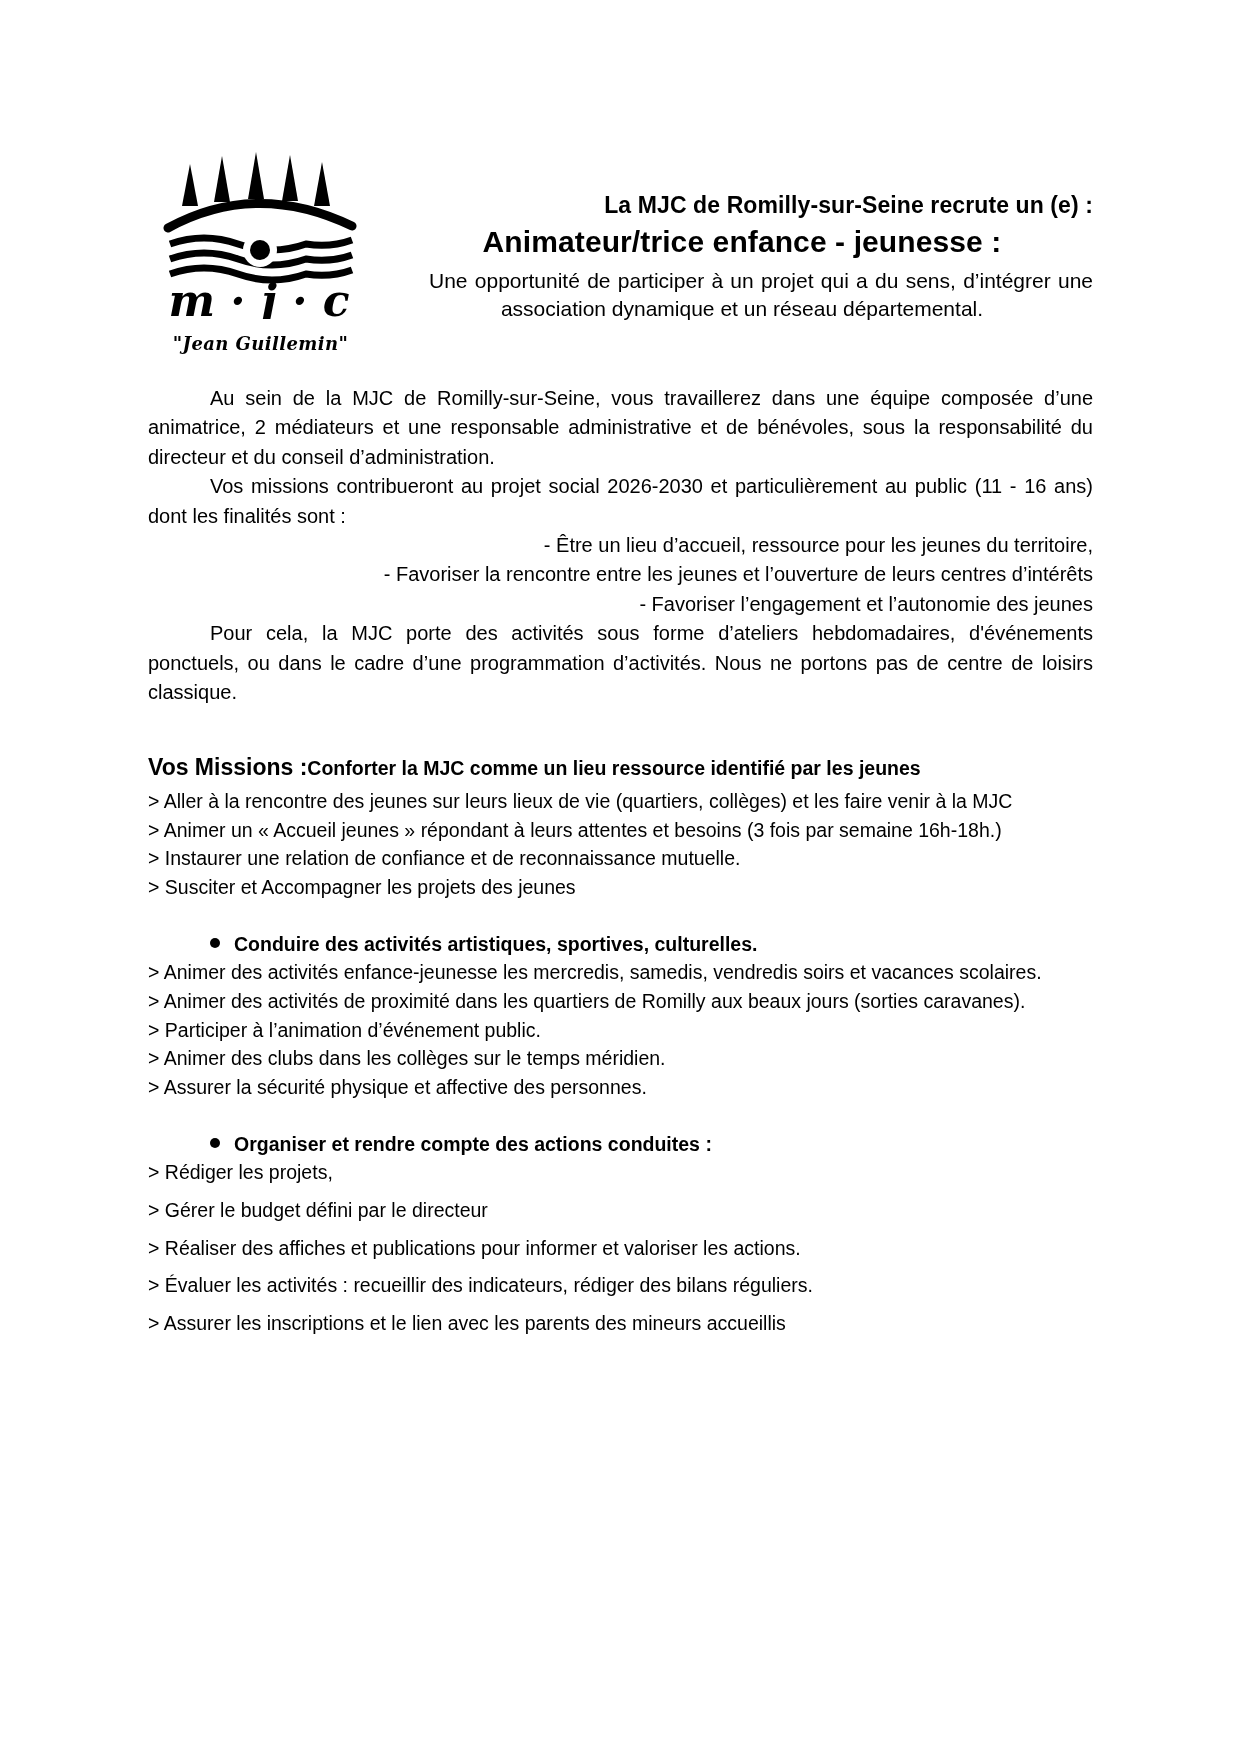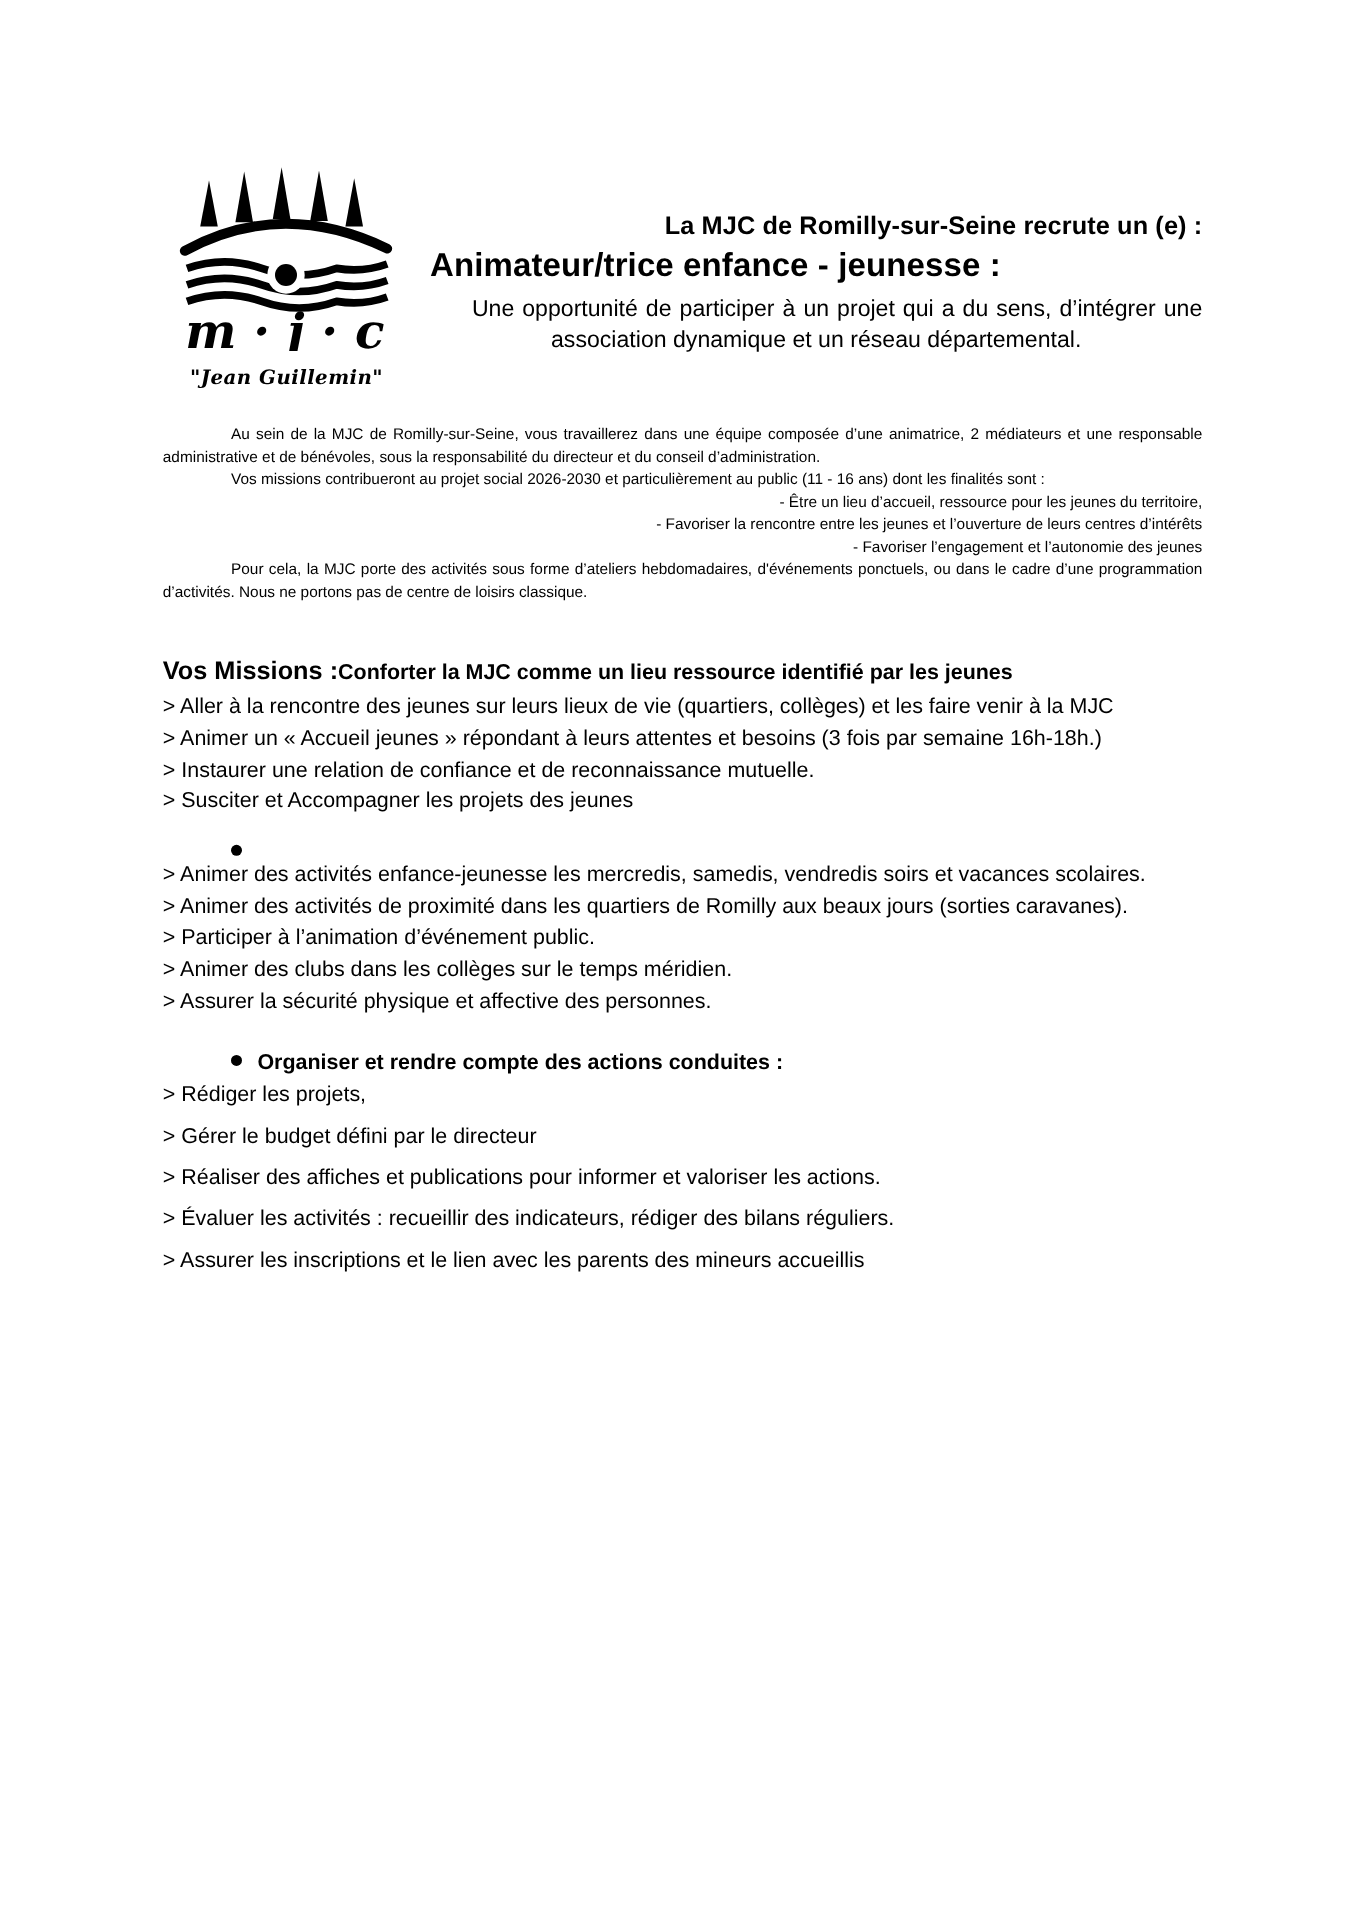--- a/index.html
+++ b/index.html
@@ -51,41 +51,42 @@
     flex: 1 1 auto;
     padding-top: 52px;
   }
   .title-line1 {
     text-align: right;
     font-weight: bold;
     font-size: 23px;
     letter-spacing: 0.1px;
   }
   .title-line2 {
+    text-align: center;
     font-weight: bold;
     font-size: 30px;
     margin-top: 6px;
     letter-spacing: 0.1px;
   }
   .subtitle {
     margin-top: 8px;
     font-size: 21px;
     line-height: 1.35;
     text-align: justify;
     text-align-last: center;
   }
   .subtitle .indent {
     display: inline-block;
     width: 38px;
   }
 
   
   .intro {
     margin-top: 30px;
-    font-size: 14px;
+    font-size: 20px;
     line-height: 1.47;
   }
   .p-just {
     text-align: justify;
     margin: 0;
   }
   .ind {
     display: inline-block;
     width: 62px;
   }
@@ -199,20 +200,21 @@
 
     <p class="arrow-line">&gt; Aller à la rencontre des jeunes sur leurs lieux de vie (quartiers, collèges) et les faire venir à la MJC</p>
     <p class="arrow-line">&gt; Animer un « Accueil jeunes » répondant à leurs attentes et besoins (3 fois par semaine 16h-18h.)</p>
     <p class="arrow-line">&gt; Instaurer une relation de confiance et de reconnaissance mutuelle.</p>
     <p class="arrow-line">&gt; Susciter et Accompagner les projets des jeunes</p>
 
     <div class="gap-block"></div>
 
     <p class="bullet-head">
       <span class="bullet-dot"></span>
+      <span>Conduire des activités artistiques, sportives, culturelles.</span>
     </p>
     <p class="arrow-line">&gt; Animer des activités enfance-jeunesse les mercredis, samedis, vendredis soirs et vacances scolaires.</p>
     <p class="arrow-line">&gt; Animer des activités de proximité dans les quartiers de Romilly aux beaux jours (sorties caravanes).</p>
     <p class="arrow-line">&gt; Participer à l’animation d’événement public.</p>
     <p class="arrow-line">&gt; Animer des clubs dans les collèges sur le temps méridien.</p>
     <p class="arrow-line">&gt; Assurer la sécurité physique et affective des personnes.</p>
 
     <div class="gap-block"></div>
 
     <p class="bullet-head">

